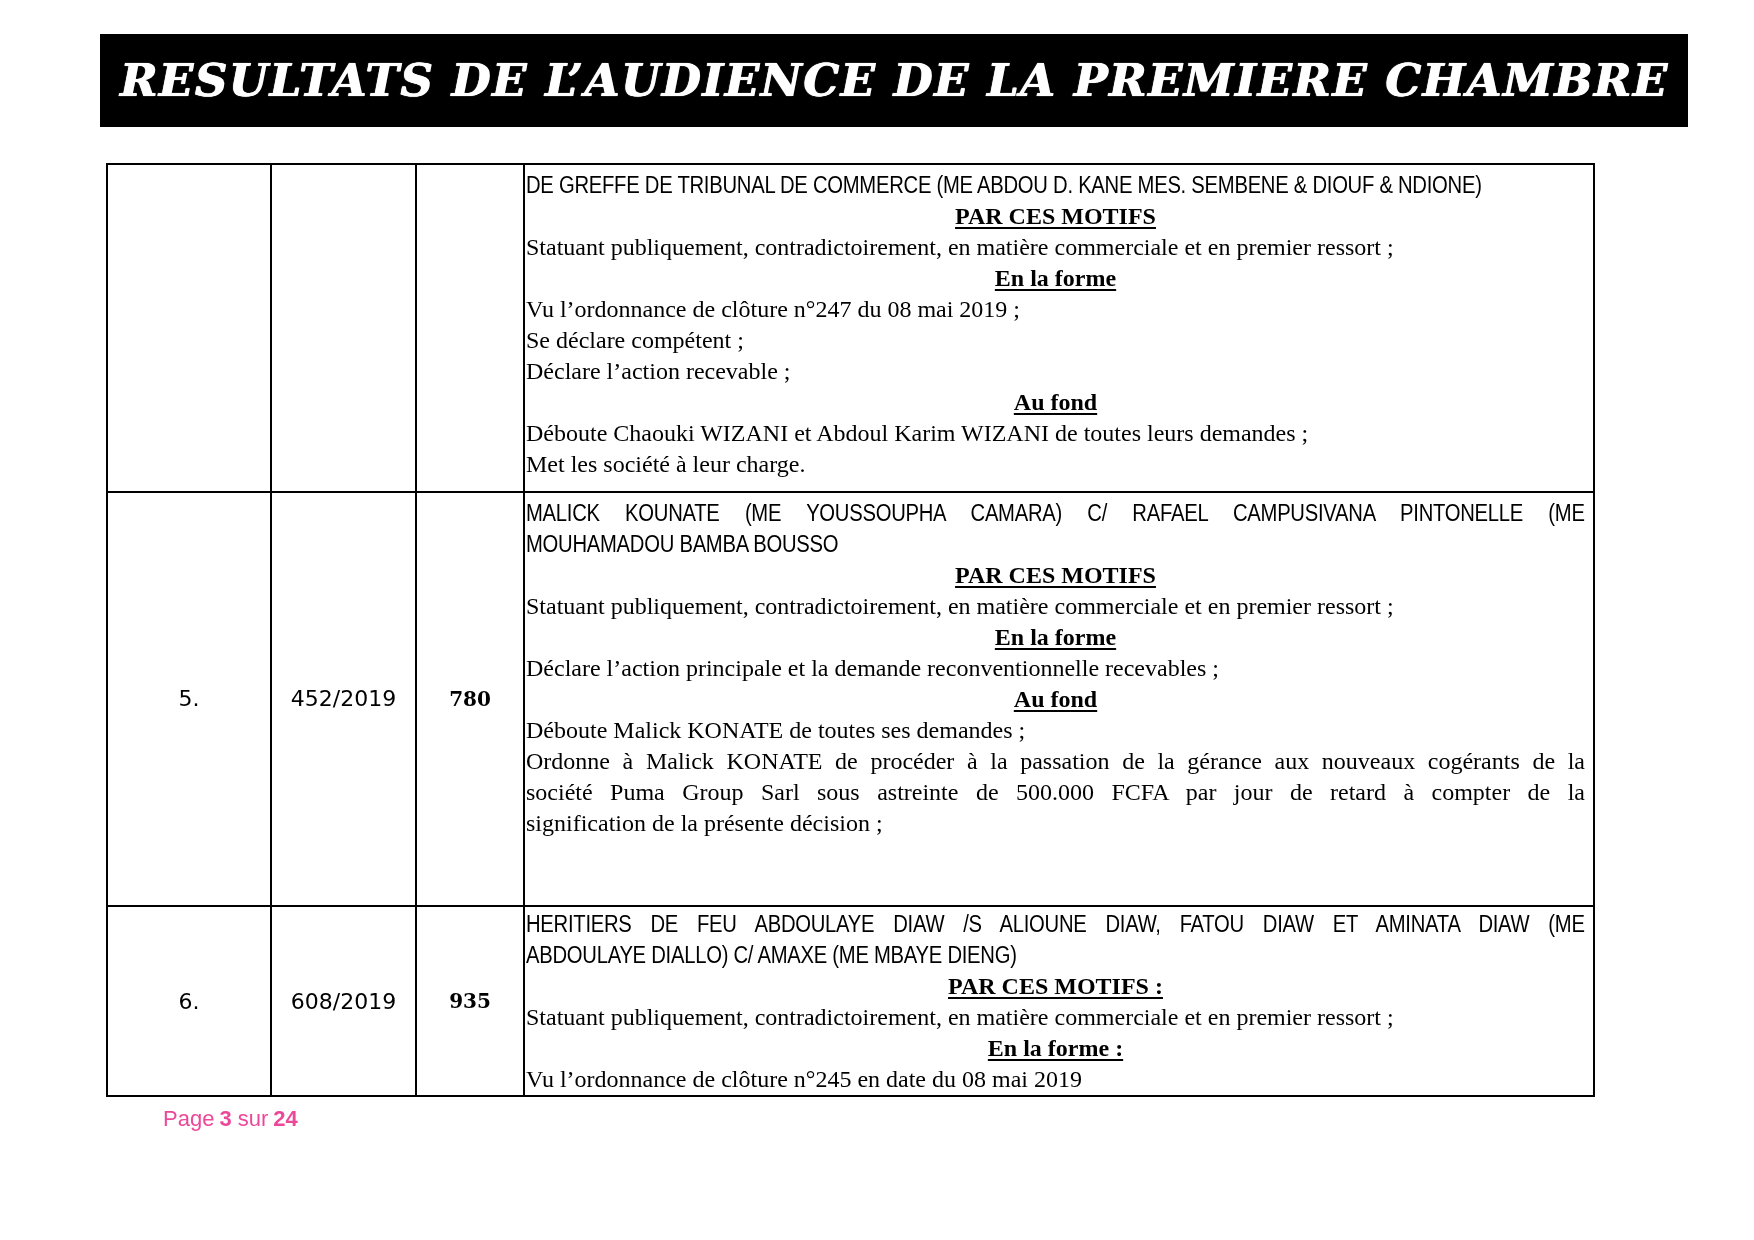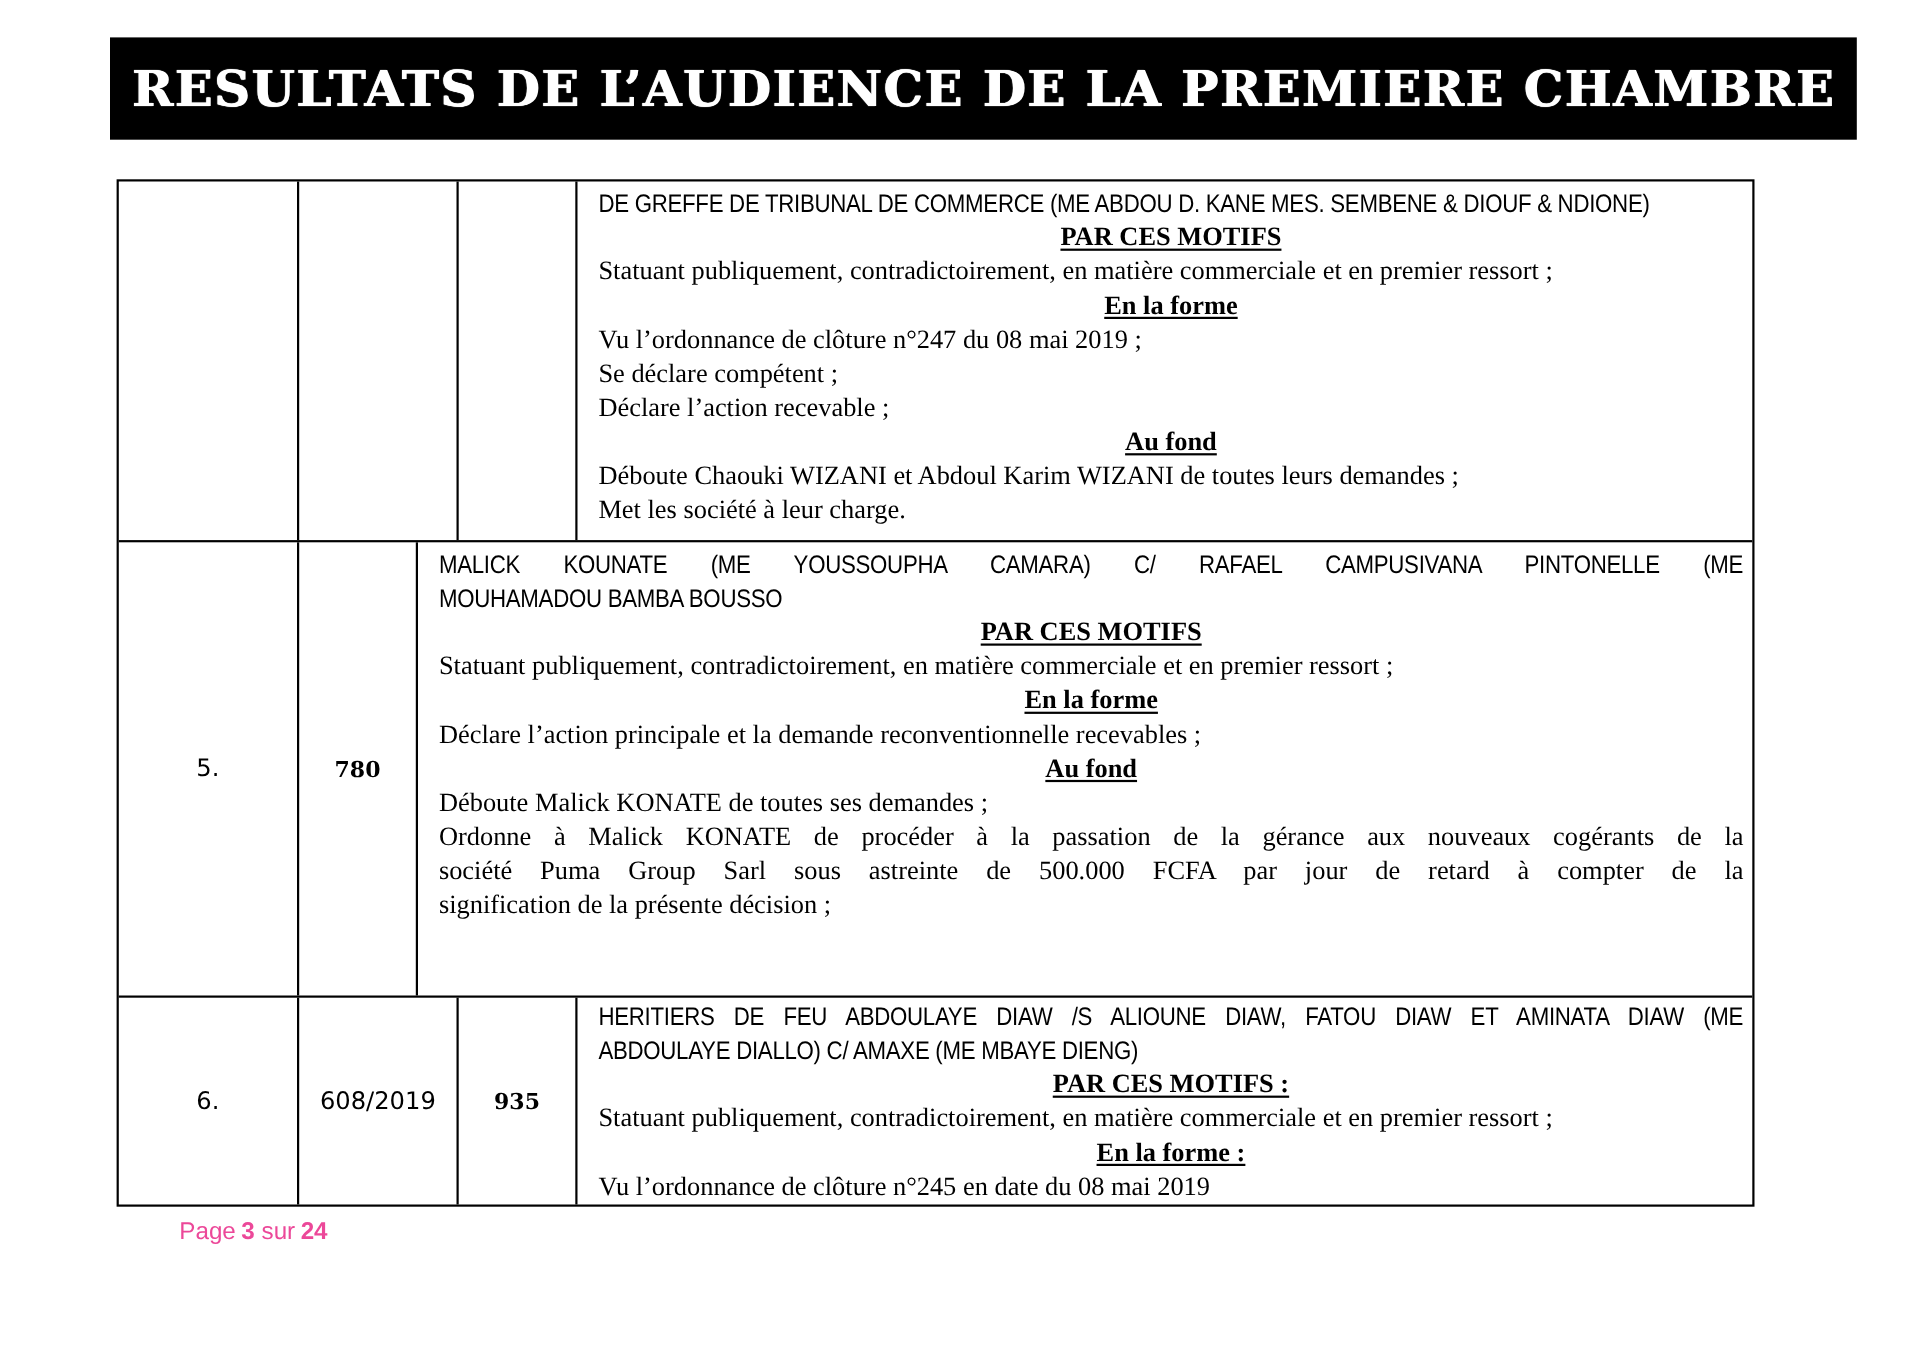--- a/index.html
+++ b/index.html
@@ -11,21 +11,21 @@
     font-family:"Liberation Serif", serif;
     color:#000000;
     overflow:hidden;
   }
 
   
   .banner {
     position:absolute; left:100px; top:34px;
     width:1588px; height:93px;
     background:#000000;
-    display:flex; align-items:center; justify-content:center;
+    display:flex; align-items:center; justify-content:center;font-style:italic;
   }
   .banner-title {
     color:#ffffff;
     font-family:"DejaVu Serif", serif;
     font-weight:bold;
     font-size:45px;
     letter-spacing:1.5px;
     white-space:nowrap;
     text-shadow:0 0 1px #ffffff, 1px 0 0 #ffffff;
   }
@@ -46,21 +46,21 @@
   .c1,.c2,.c3 {
     display:flex; align-items:center; justify-content:center;
     border-right:2px solid #000000;
     flex-shrink:0;
   }
   .c1 { width:164px; font-family:"DejaVu Sans", sans-serif; font-size:22px; }
   .c2 { width:145px; font-family:"DejaVu Sans", sans-serif; font-size:22px; }
   .c3 { width:108px; font-family:"DejaVu Serif", serif; font-size:20px; font-weight:bold; }
   .c4 {
     flex:1;
-    padding:5px 8px 0 19px;
+    padding:5px 8px 0 1px;
     font-size:24px;
     line-height:31px;
     overflow:hidden;
   }
   .row-c .c4 { padding-top:2px; }
 
   
   .line { width:100%; }
   .body { font-family:"Liberation Serif", serif; }
   .heading {
@@ -116,20 +116,21 @@
         <div class="line body">Se déclare compétent ;</div>
         <div class="line body">Déclare l’action recevable ;</div>
         <div class="line heading">Au fond</div>
         <div class="line body">Déboute Chaouki WIZANI et Abdoul Karim WIZANI de toutes leurs demandes ;</div>
         <div class="line body">Met les société à leur charge.</div>
       </div>
     </div>
 
     <div class="t-row row-b">
       <div class="c1">5.</div>
+      <div class="c2">452/2019</div>
       <div class="c3">780</div>
       <div class="c4">
         <div class="line party fj">MALICK KOUNATE (ME YOUSSOUPHA CAMARA) C/ RAFAEL CAMPUSIVANA PINTONELLE (ME</div>
         <div class="line party">MOUHAMADOU BAMBA BOUSSO</div>
         <div class="line heading">PAR CES MOTIFS</div>
         <div class="line body">Statuant publiquement, contradictoirement, en matière commerciale et en premier ressort ;</div>
         <div class="line heading">En la forme</div>
         <div class="line body">Déclare l’action principale et la demande reconventionnelle recevables ;</div>
         <div class="line heading">Au fond</div>
         <div class="line body">Déboute Malick KONATE de toutes ses demandes ;</div>

